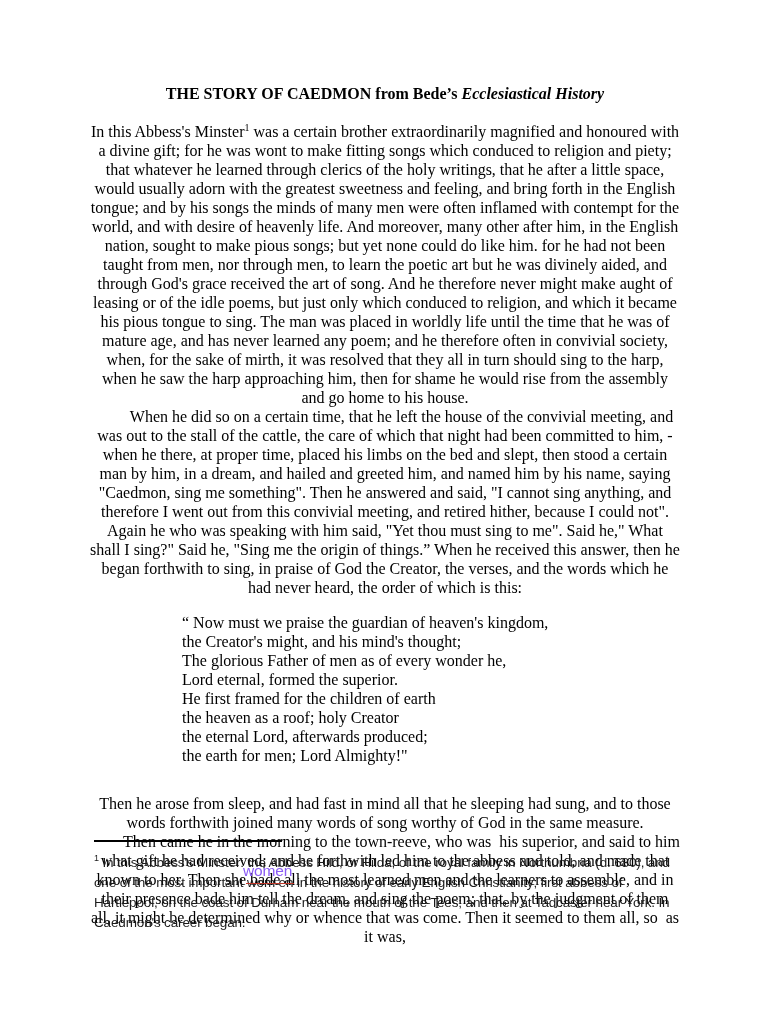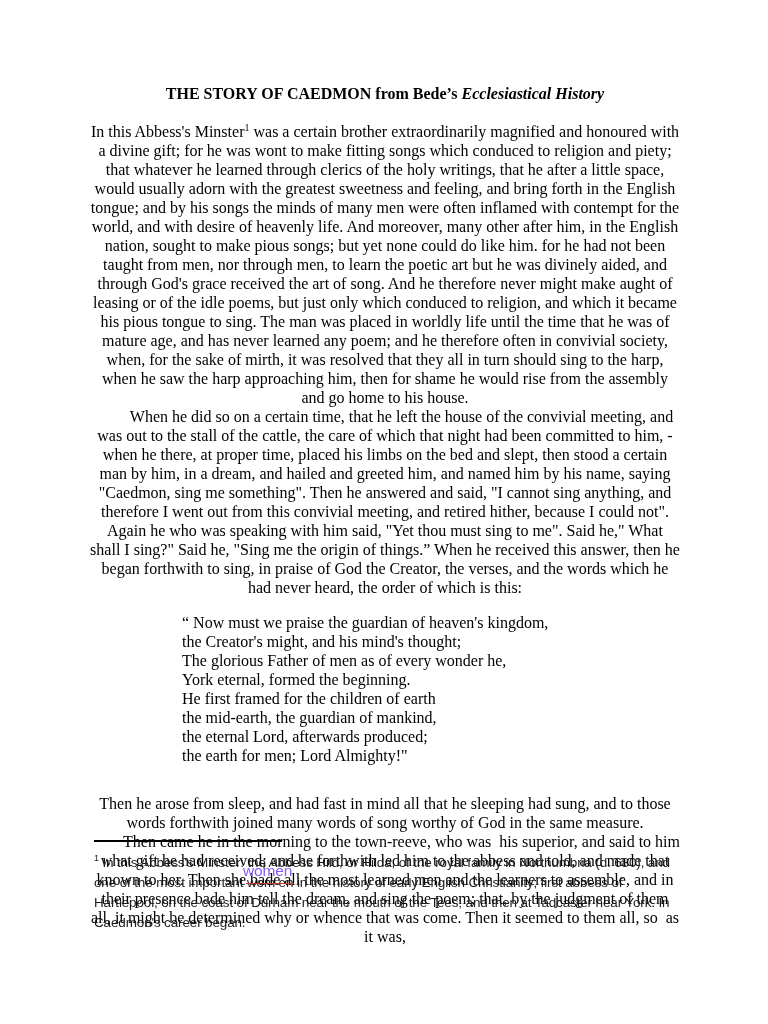--- a/index.html
+++ b/index.html
@@ -111,23 +111,23 @@
     <h1 class="title"><span>THE STORY OF CAEDMON from Bede’s </span><em>Ecclesiastical History</em></h1>
 
     <p class="para"><span>In this Abbess's Minster</span><sup class="fn-ref">1</sup><span> was a certain brother extraordinarily magnified and honoured with a divine gift; for he was wont to make fitting songs which conduced to religion and piety;  that whatever he learned through clerics of the holy writings, that he after a little space, would usually adorn with the greatest sweetness and feeling, and bring forth in the English tongue; and by his songs the minds of many men were often inflamed with contempt for the world, and with desire of heavenly life. And moreover, many other after him, in the English nation, sought to make pious songs; but yet none could do like him. for he had not been taught from men, nor through men, to learn the poetic art but he was divinely aided, and through God's grace received the art of song. And he therefore never might make aught of leasing or of the idle poems, but just only which conduced to religion, and which it became his pious tongue to sing. The man was placed in worldly life until the time that he was of mature age, and has never learned any poem; and he therefore often in convivial society, when, for the sake of mirth, it was resolved that they all in turn should sing to the harp, when he saw the harp approaching him, then for shame he would rise from the assembly and go home to his house.</span></p>
 
     <p class="para indent">When he did so on a certain time, that he left the house of the convivial meeting, and was out to the stall of the cattle, the care of which that night had been committed to him, - when he there, at proper time, placed his limbs on the bed and slept, then stood a certain man by him, in a dream, and hailed and greeted him, and named him by his name, saying "Caedmon, sing me something". Then he answered and said, "I cannot sing anything, and therefore I went out from this convivial meeting, and retired hither, because I could not". Again he who was speaking with him said, "Yet thou must sing to me". Said he," What shall I sing?" Said he, "Sing me the origin of things.” When he received this answer, then he began forthwith to sing, in praise of God the Creator, the verses, and the words which he had never heard, the order of which is this:</p>
 
     <div class="poem">
       <div class="poem-line">“ Now must we praise the guardian of heaven's kingdom,</div>
       <div class="poem-line">the Creator's might, and his mind's thought;</div>
       <div class="poem-line">The glorious Father of men as of every wonder he,</div>
-      <div class="poem-line">York eternal, formed the beginning.</div>
+      <div class="poem-line">Lord eternal, formed the superior.</div>
       <div class="poem-line">He first framed for the children of earth</div>
-      <div class="poem-line">the mid-earth, the guardian of mankind,</div>
+      <div class="poem-line">the heaven as a roof; holy Creator</div>
       <div class="poem-line">the eternal Lord, afterwards produced;</div>
       <div class="poem-line">the earth for men; Lord Almighty!"</div>
     </div>
 
     <p class="para">Then he arose from sleep, and had fast in mind all that he sleeping had sung, and to those words forthwith joined many words of song worthy of God in the same measure.</p>
 
     <p class="para indent">Then came he in the morning to the town-reeve, who was  his superior, and said to him what gift he had received; and he forthwith led him to the abbess and told, and made that known to her. Then she bade all the most learned men and the learners to assemble, and in their presence bade him tell the dream, and sing the poem; that, by the judgment of them all, it might be determined why or whence that was come. Then it seemed to them all, so  as it was,</p>
 
   </div>
 

